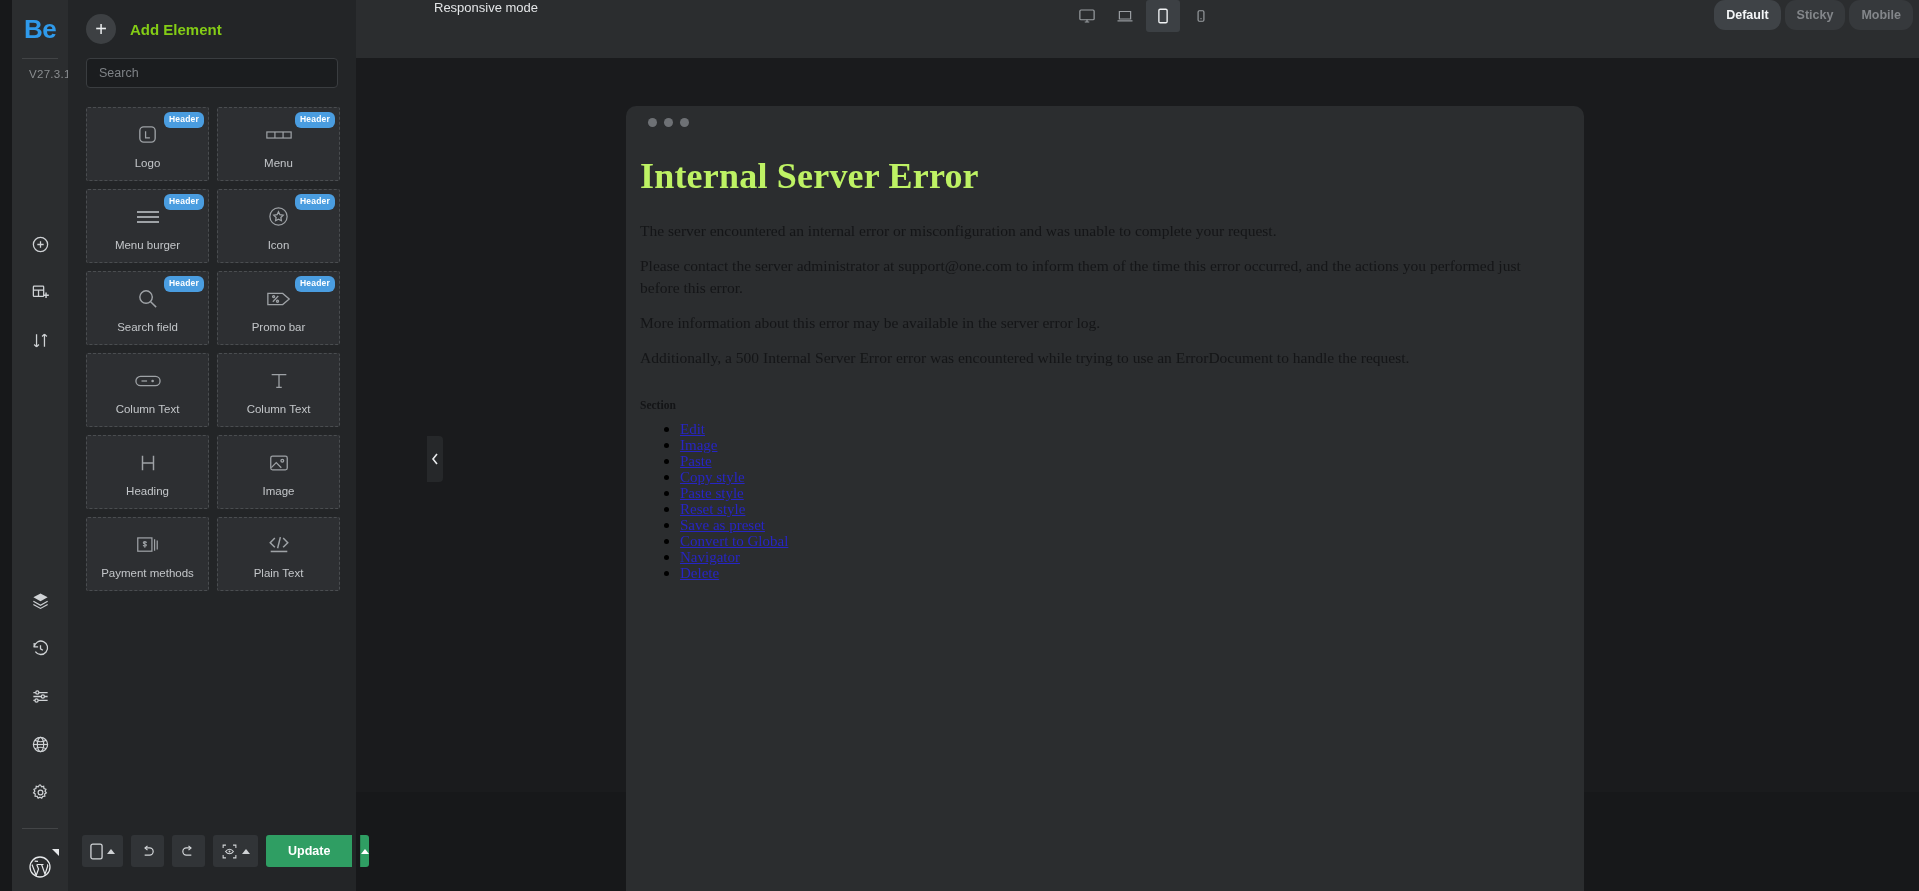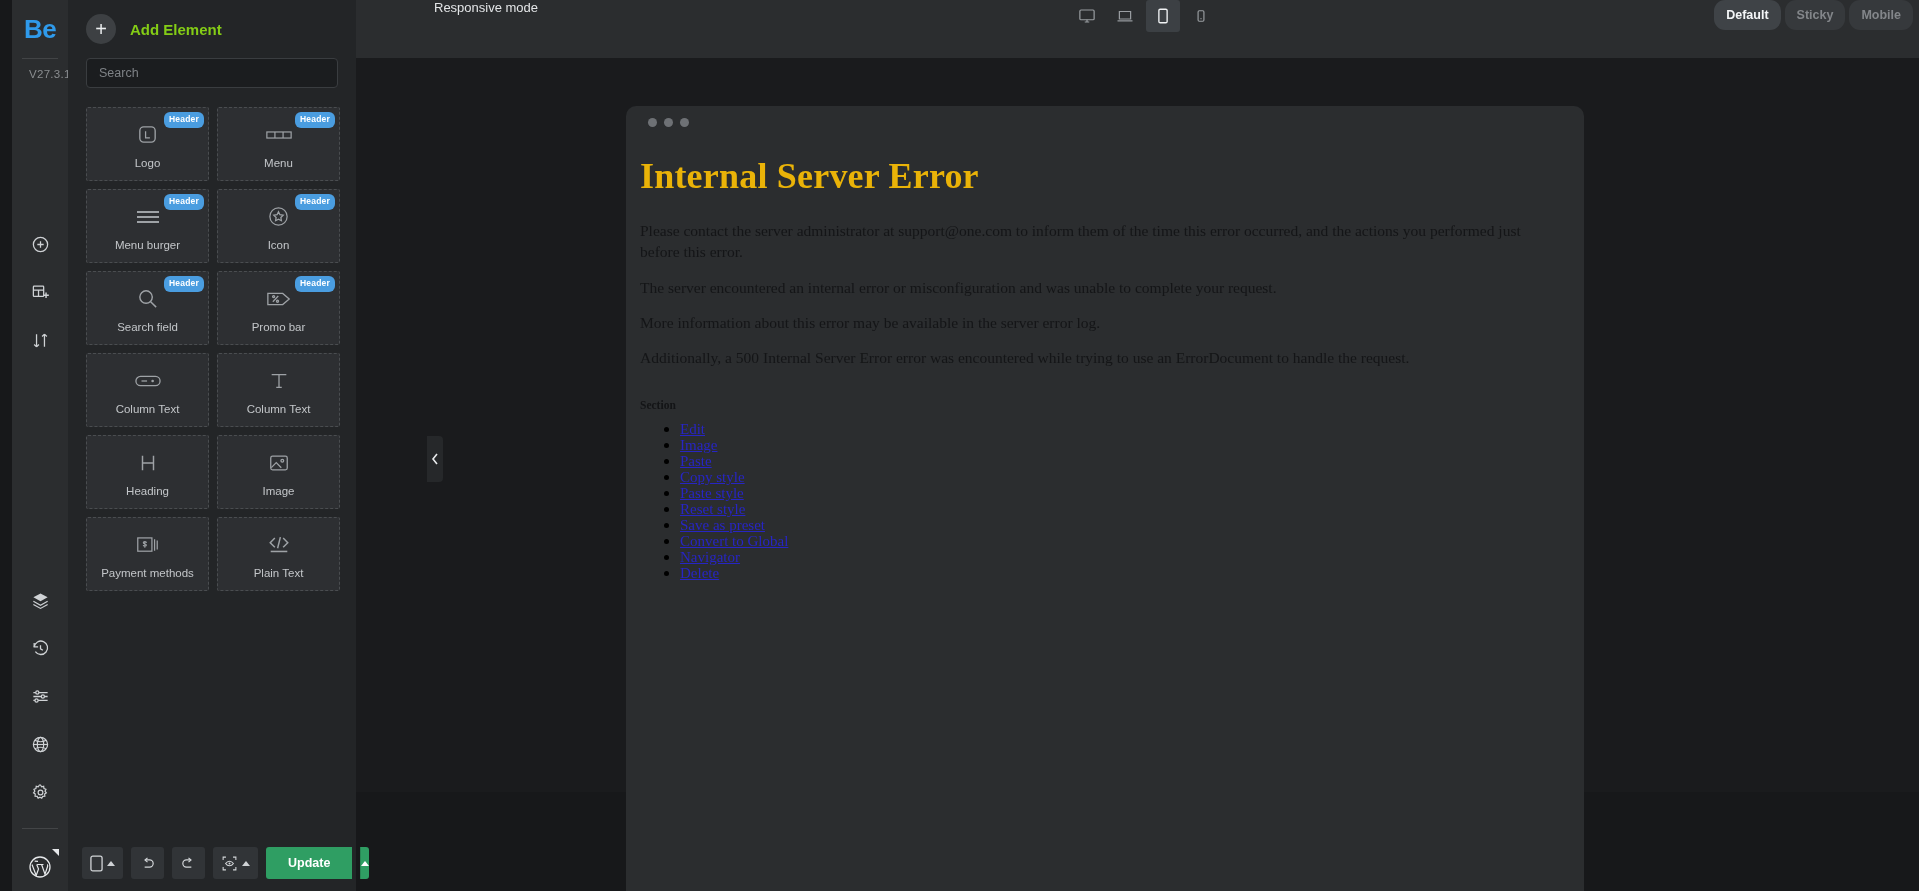--- a/index.html
+++ b/index.html
@@ -78,21 +78,21 @@
   .card-icon svg { display: block; }
   .card-label { color: #c3c6c9; font-size: 11.5px; margin-top: 7px; text-align: center; }
   .badge {
     position: absolute; top: 4px; right: 4px; background: #4a9de0; color: #fff;
     font-size: 8.5px; font-weight: 700; line-height: 1;
     padding: 3px 5px 4px; border-radius: 6px; letter-spacing: .2px;
   }
 
   
   .panel-foot {
-    height: 56px; flex: 0 0 56px; display: flex; align-items: center;
+    height: 56px; flex: 0 0 56px; display: flex; align-items: flex-start;
     gap: 8px; padding-left: 14px;
   }
   .tool {
     height: 32px; background: #313437; border-radius: 3px; color: #d2d5d8;
     display: flex; align-items: center; justify-content: center; gap: 4px;
     padding: 0 8px; cursor: pointer;
   }
   .tool.plain { background: #313437; }
   .caret-up { width:0;height:0;border-left:4px solid transparent;border-right:4px solid transparent;border-bottom:5px solid #cfd2d5; }
   .update-btn {
@@ -142,21 +142,21 @@
   .canvas { flex: 1 1 auto; background: #1a1b1d; position: relative; }
   .browser {
     position: absolute; left: 270px; top: 48px; width: 958px; height: 815px;
     background: #2b2d2f; border-radius: 10px; overflow: hidden;
   }
   .browser-bar { height: 32px; display: flex; align-items: center; gap: 7px; padding-left: 22px; }
   .dot { width: 9px; height: 9px; border-radius: 50%; background: #6e7175; }
   .doc { padding: 20px 14px 0 14px; }
   .doc h1 {
     font-family: "Liberation Serif", serif; font-size: 36px; font-weight: 700;
-    color: #eab308; letter-spacing: .2px; margin-bottom: 24px; line-height: 1.05;
+    color: #bef264; letter-spacing: .2px; margin-bottom: 24px; line-height: 1.05;
   }
   .doc p {
     font-family: "Liberation Serif", serif; font-size: 15.5px; color: #141517;
     line-height: 1.38; margin-bottom: 14px; max-width: 916px;
   }
   .doc .section-label {
     font-family: "Liberation Serif", serif; font-size: 11.5px; font-weight: 700;
     color: #131416; margin-top: 30px; margin-bottom: 10px;
   }
   .doc ul { list-style: disc; padding-left: 40px; }
@@ -467,22 +467,22 @@
 
     <div class="canvas">
       <div class="browser">
         <div class="browser-bar">
           <span class="dot"></span>
           <span class="dot"></span>
           <span class="dot"></span>
         </div>
         <div class="doc">
           <h1>Internal Server Error</h1>
+          <p>The server encountered an internal error or misconfiguration and was unable to complete your request.</p>
           <p>Please contact the server administrator at support@one.com to inform them of the time this error occurred, and the actions you performed just before this error.</p>
-          <p>The server encountered an internal error or misconfiguration and was unable to complete your request.</p>
           <p>More information about this error may be available in the server error log.</p>
           <p>Additionally, a 500 Internal Server Error error was encountered while trying to use an ErrorDocument to handle the request.</p>
           <div class="section-label">Section</div>
           <ul>
             <li><a href="#">Edit</a></li>
             <li><a href="#">Image</a></li>
             <li><a href="#">Paste</a></li>
             <li><a href="#">Copy style</a></li>
             <li><a href="#">Paste style</a></li>
             <li><a href="#">Reset style</a></li>

